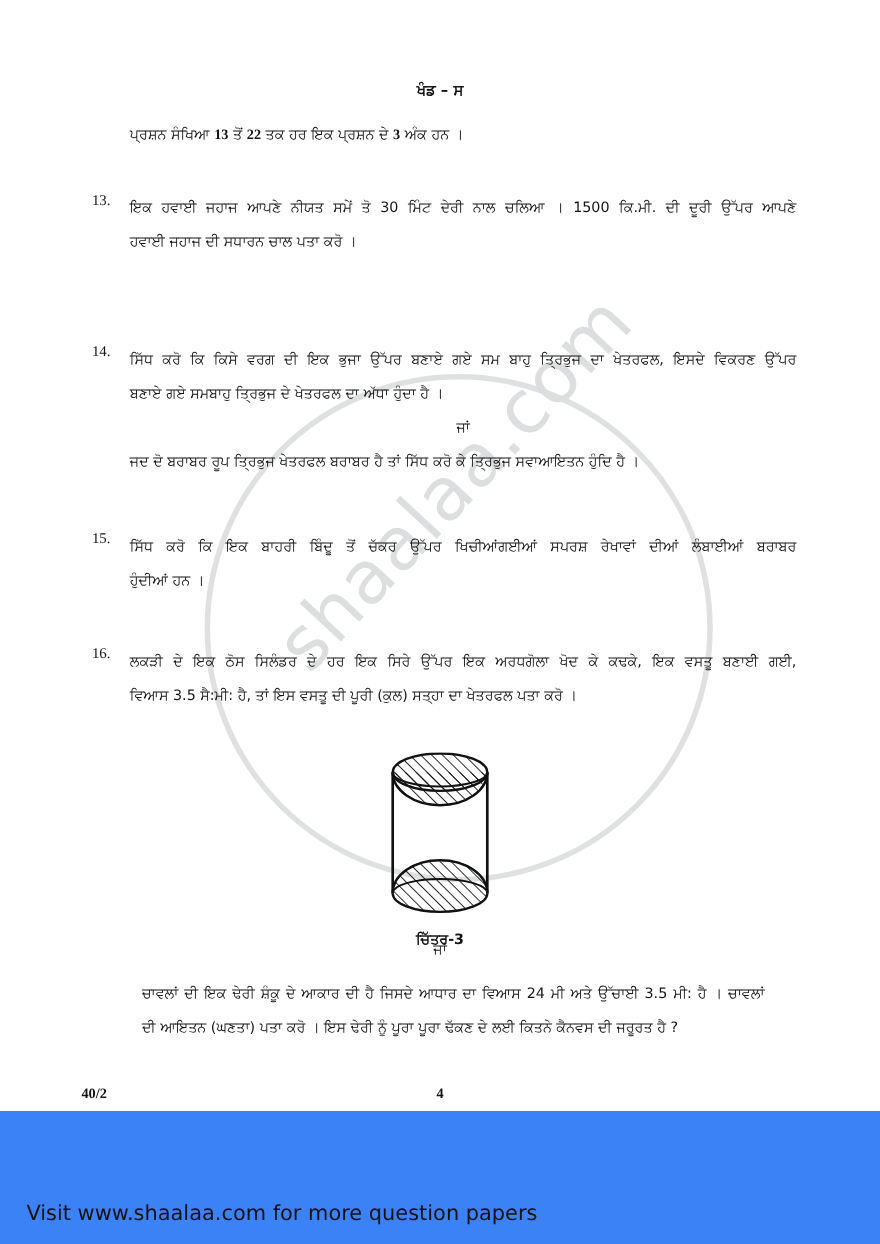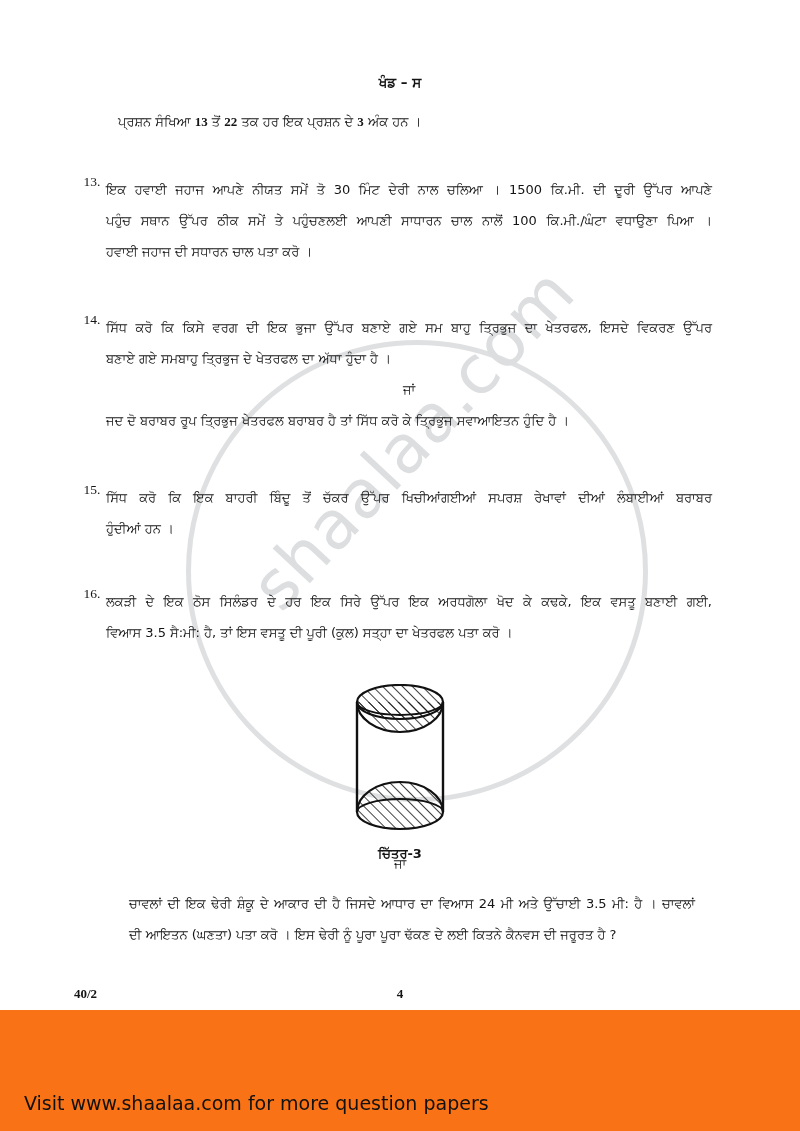--- a/index.html
+++ b/index.html
@@ -99,21 +99,21 @@
   .q-num {
     position: absolute;
     left: 0;
     top: 0;
     width: 36px;
     text-align: center;
     font-size: 13.5px;
     font-family: "Liberation Serif", "DejaVu Serif", serif;
   }
   .q-body {
-    margin-left: 32px;
+    margin-left: 44px;
     width: 606px;
   }
   .line {
     font-size: 13px;
     line-height: 31px;
     font-family: "DejaVu Sans", "Liberation Sans", sans-serif;
     white-space: nowrap;
   }
   .line.justified {
     white-space: normal;
@@ -200,21 +200,21 @@
     font-family: "Liberation Serif", serif;
   }
 
   
   .banner {
     position: absolute;
     left: 0;
     top: 1010px;
     width: 800px;
     height: 121px;
-    background: #f97316;
+    background: #3b82f6;
   }
   .banner-text {
     position: absolute;
     left: 24px;
     top: 82px;
     font-family: "DejaVu Sans", "Liberation Sans", sans-serif;
     font-size: 19px;
     color: #111;
   }
 </style>
@@ -233,21 +233,20 @@
     <div class="section-head">ਖੰਡ – ਸ</div>
 
     <div class="instruction">
       <span>ਪ੍ਰਸ਼ਨ ਸੰਖਿਆ </span><b>13</b><span> ਤੋਂ </span><b>22</b><span> ਤਕ ਹਰ ਇਕ ਪ੍ਰਸ਼ਨ ਦੇ </span><b>3</b><span> ਅੰਕ ਹਨ ।</span>
     </div>
 
     <div class="q" id="q13">
       <div class="q-num">13.</div>
       <div class="q-body">
         <div class="line justified">ਇਕ ਹਵਾਈ ਜਹਾਜ ਆਪਣੇ ਨੀਯਤ ਸਮੇਂ ਤੋ 30 ਮਿੰਟ ਦੇਰੀ ਨਾਲ ਚਲਿਆ । 1500 ਕਿ.ਮੀ. ਦੀ ਦੂਰੀ ਉੱਪਰ ਆਪਣੇ</div>
-        <div class="line justified">ਪਹੁੰਚ ਸਥਾਨ ਉੱਪਰ ਠੀਕ ਸਮੇਂ ਤੇ ਪਹੁੰਚਣਲਈ ਆਪਣੀ ਸਾਧਾਰਨ ਚਾਲ ਨਾਲੋਂ 100 ਕਿ.ਮੀ./ਘੰਟਾ ਵਧਾਉਣਾ ਪਿਆ ।</div>
         <div class="line">ਹਵਾਈ ਜਹਾਜ ਦੀ ਸਧਾਰਨ ਚਾਲ ਪਤਾ ਕਰੋ ।</div>
       </div>
     </div>
 
     <div class="q" id="q14">
       <div class="q-num">14.</div>
       <div class="q-body">
         <div class="line justified">ਸਿੱਧ ਕਰੋ ਕਿ ਕਿਸੇ ਵਰਗ ਦੀ ਇਕ ਭੁਜਾ ਉੱਪਰ ਬਣਾਏ ਗਏ ਸਮ ਬਾਹੁ ਤ੍ਰਿਭੁਜ ਦਾ ਖੇਤਰਫਲ, ਇਸਦੇ ਵਿਕਰਣ ਉੱਪਰ</div>
         <div class="line">ਬਣਾਏ ਗਏ ਸਮਬਾਹੁ ਤ੍ਰਿਭੁਜ ਦੇ ਖੇਤਰਫਲ ਦਾ ਅੱਧਾ ਹੁੰਦਾ ਹੈ ।</div>
         <div class="or">ਜਾਂ</div>

